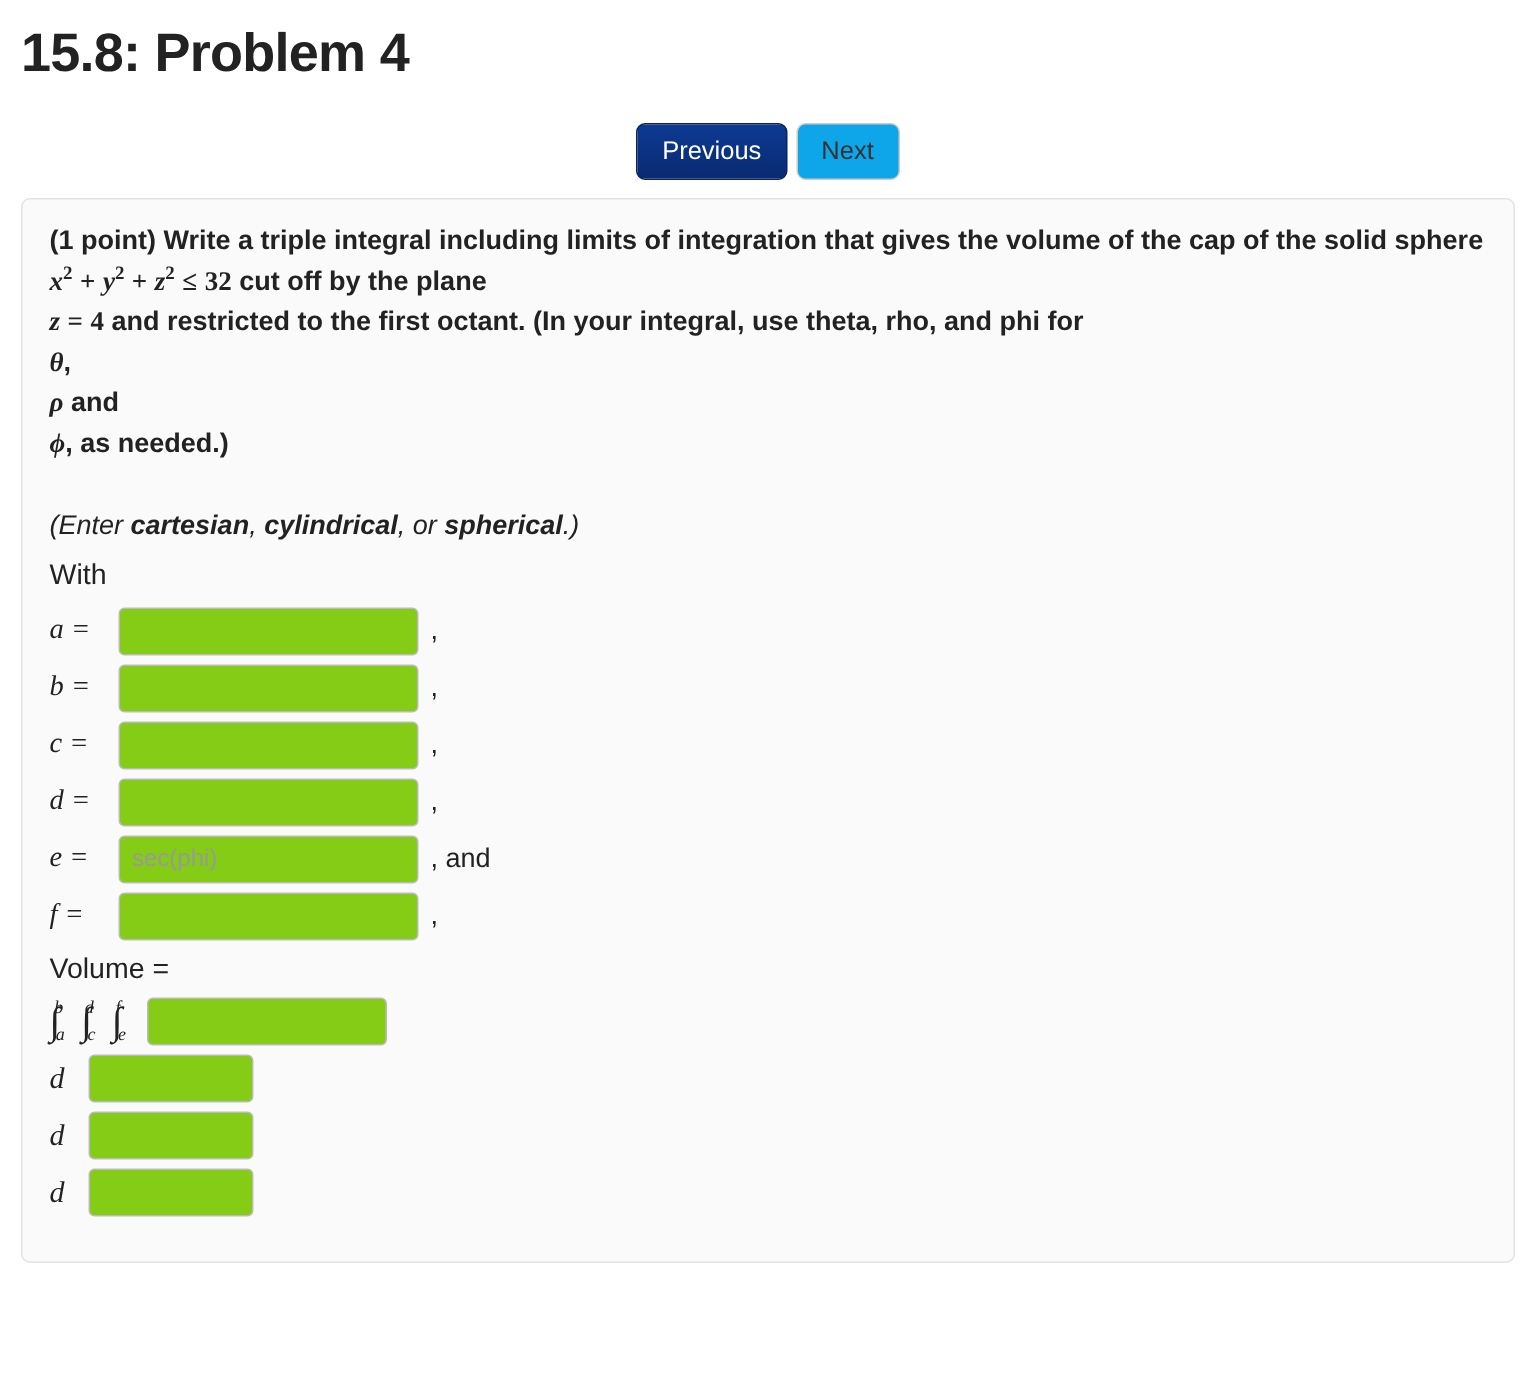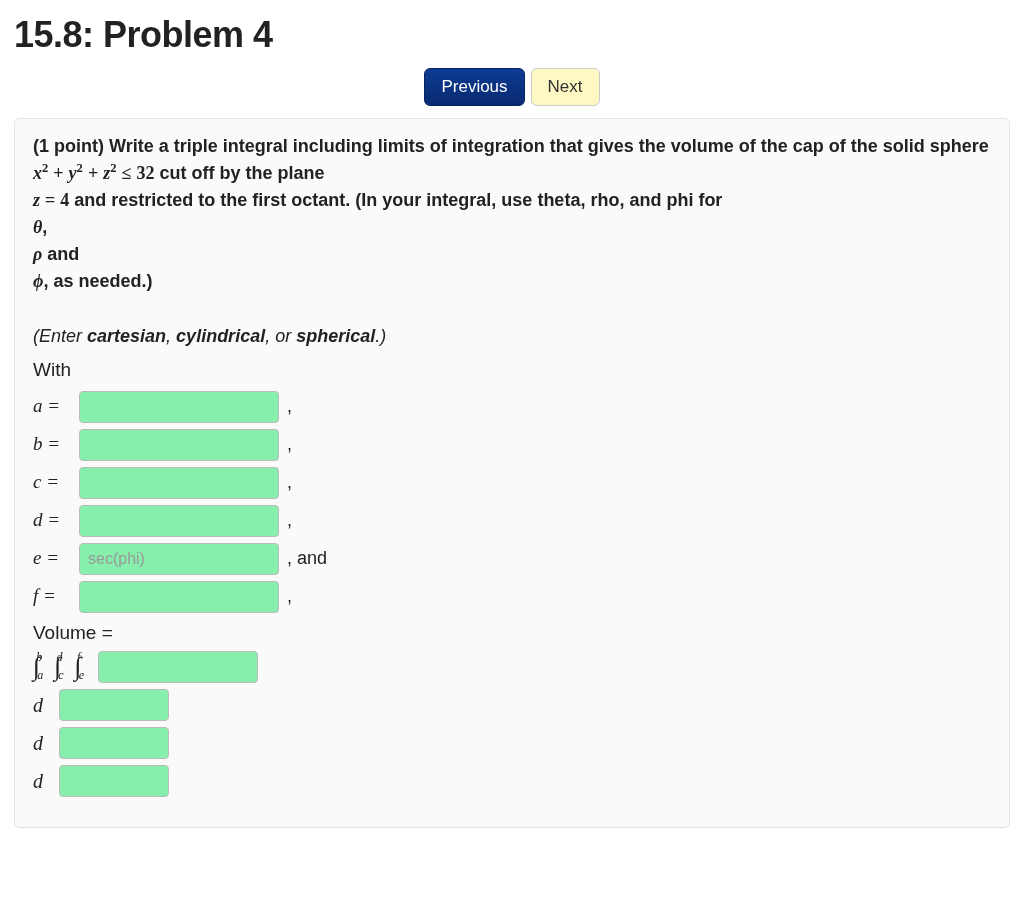--- a/index.html
+++ b/index.html
@@ -8,21 +8,21 @@
     padding: 14px 14px;
     font-family: "Helvetica Neue", Helvetica, Arial, sans-serif;
     font-size: 18px;
     color: #222;
     background: #fff;
     width: 1024px;
   }
   h1 {
     font-size: 36px;
     font-weight: 800;
-    margin: 0 0 12px 0;
+    margin: 0 0 26px 0;
     letter-spacing: -0.5px;
   }
   .nav-row {
     display: flex;
     gap: 6px;
     margin-bottom: 12px;
     justify-content: center;
   }
   .btn {
     border-radius: 6px;
@@ -31,21 +31,21 @@
     border: 1px solid transparent;
     cursor: pointer;
   }
   .btn-primary {
     background: #0a2f7a;
     background: linear-gradient(#0d3a93, #092b70);
     color: #fff;
     border-color: #072460;
   }
   .btn-default {
-    background: #fef9c3;
+    background: #0ea5e9;
     color: #333;
     border: 1px solid #ccc;
   }
   .problem-body {
     border: 1px solid #e3e3e3;
     border-radius: 6px;
     background: #fafafa;
     padding: 14px 18px 24px 18px;
     line-height: 1.5;
   }
@@ -78,21 +78,21 @@
     font-family: "Times New Roman", Times, serif;
     font-style: italic;
     font-size: 19px;
   }
   input[type="text"] {
     height: 32px;
     border: 1px solid #bbb;
     border-radius: 4px;
     padding: 4px 8px;
     font-size: 16px;
-    background:#86efac;
+    background:#84cc16;
   }
   .inp-coords {
     width: 150px;
     border: 1px solid #6aa7ff;
     box-shadow: 0 0 0 3px rgba(80,150,255,0.35);
     outline:none;
   }
   .inp-limit { width: 200px; }
   .inp-limit-ph::placeholder { color:#999; }
   .inp-integrand { width: 160px; }

